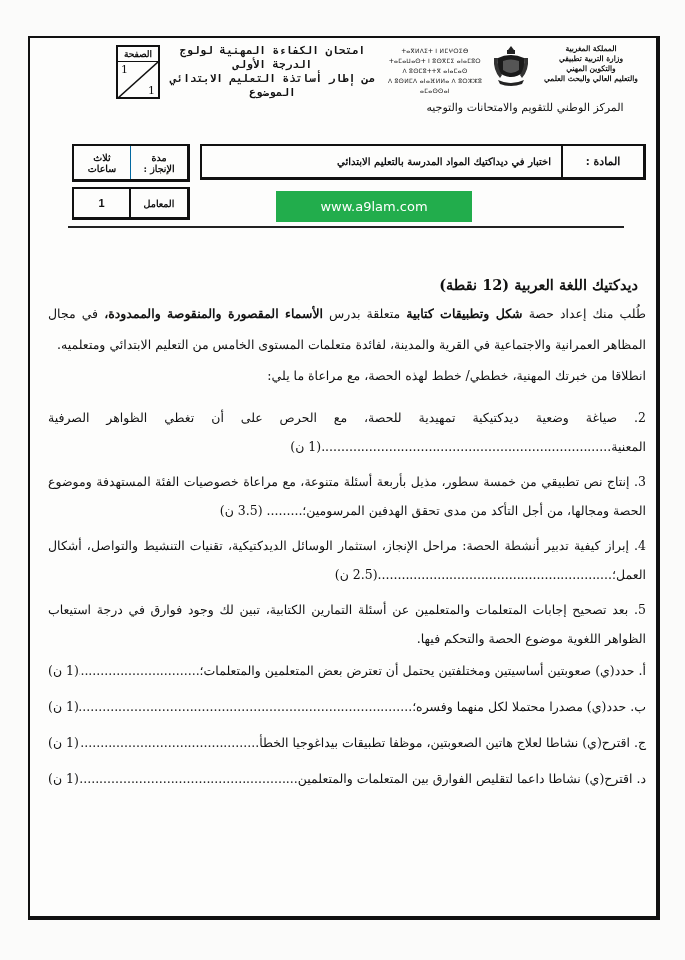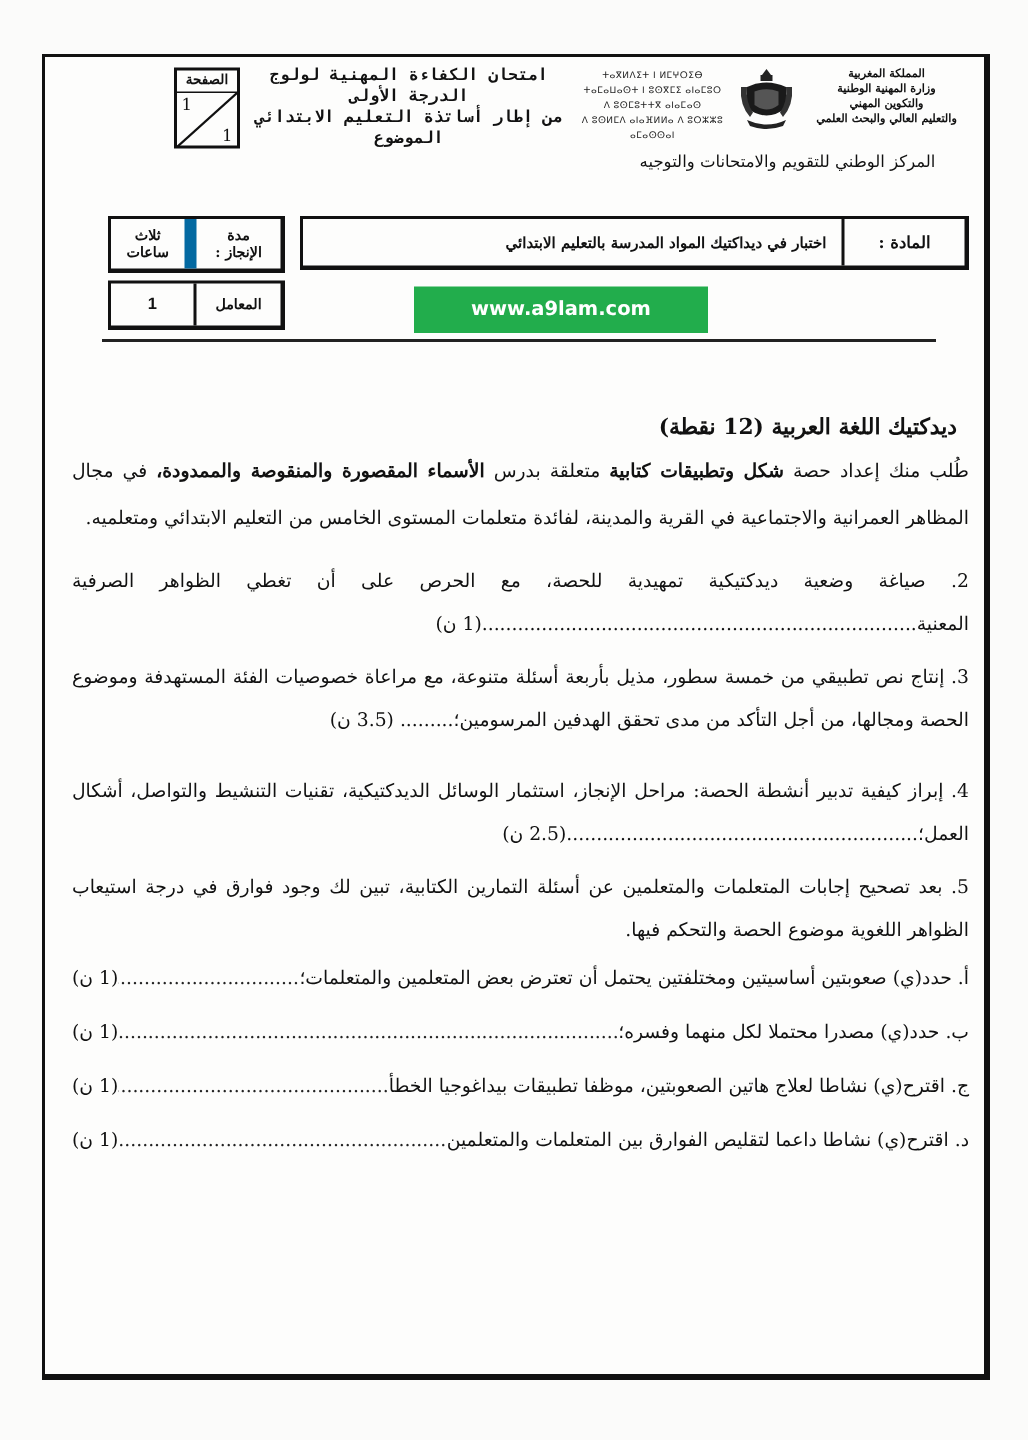--- a/index.html
+++ b/index.html
@@ -46,31 +46,31 @@
     border:2px solid #111; border-bottom-width:3px; border-right-width:3px; box-sizing:border-box;
     direction:rtl; display:flex;
   }
   .subject-box .k { width:80px; border-left:2px solid #111; font-size:11px; font-weight:bold; display:flex; align-items:center; justify-content:center; font-family:"DejaVu Serif", serif; }
   .subject-box .v { flex:1; font-size:10px; font-weight:bold; display:flex; align-items:center; padding-right:10px; font-family:"DejaVu Serif", serif; }
   .duration-box {
     position:absolute; left:72px; top:144px; width:118px; height:38px;
     border:2px solid #111; border-bottom-width:3px; border-right-width:3px; box-sizing:border-box; direction:rtl; display:flex;
   }
   .duration-box div, .coef-box div { display:flex; align-items:center; justify-content:center; text-align:center; font-size:9.5px; font-weight:bold; line-height:11px; font-family:"DejaVu Serif", serif; }
-  .duration-box .k { width:56px; border-left:8px solid #0369a1; }
+  .duration-box .k { width:56px; border-left:1px solid #0369a1; }
   .duration-box .v { flex:1; }
   .coef-box {
     position:absolute; left:72px; top:187px; width:118px; height:33px;
     border:2px solid #111; border-bottom-width:3px; border-right-width:3px; box-sizing:border-box; direction:rtl; display:flex;
   }
   .coef-box .k { width:56px; border-left:2px solid #111; }
   .coef-box .v { flex:1; font-size:11px; font-family:"Liberation Sans", sans-serif; }
   .banner {
     position:absolute; left:276px; top:191px; width:196px; height:31px;
-    background:#22ad4c; color:#fff; font-family:"DejaVu Sans", sans-serif; font-weight:bold;
+    background:#22ad4c; color:#fff; font-family:"DejaVu Sans", sans-serif; font-weight:normal;
     font-size:13px; display:flex; align-items:center; justify-content:center;
   }
   .hr { position:absolute; left:68px; top:226px; width:556px; height:2px; background:#222; }
   
   .content {
     position:absolute; left:48px; top:276px; width:598px; direction:rtl; text-align:right;
     font-family:"DejaVu Serif", serif; font-size:12.5px; color:#111;
   }
   .section-title { font-weight:bold; font-size:14.5px; margin:0 0 5px 0; padding-right:8px; }
   .para { text-align:justify; line-height:31px; margin:0; }
@@ -116,21 +116,21 @@
   <rect x="15" y="6" width="8" height="4" fill="#222"></rect>
   <path d="M6 14 q13 -6 26 0 v14 q-13 10 -26 0z" fill="#1a1a1a"></path>
   <path d="M11 17 q8 -3 16 0 v9 q-8 6 -16 0z" fill="#555"></path>
   <path d="M2 14 q-1 12 6 20 l2 -3 q-5 -7 -4 -17z" fill="#333"></path>
   <path d="M36 14 q1 12 -6 20 l-2 -3 q5 -7 4 -17z" fill="#333"></path>
   <path d="M6 36 q13 6 26 0 l-2 4 q-11 4 -22 0z" fill="#222"></path>
 </svg>
 
 <div class="ministry">
   <div>المملكة المغربية</div>
-  <div>وزارة المهنية الوطنية</div>
+  <div>وزارة التربية تطبيقي</div>
   <div>والتكوين المهني</div>
   <div>والتعليم العالي والبحث العلمي</div>
 </div>
 
 <div class="center-name">المركز الوطني للتقويم والامتحانات والتوجيه</div>
 
 <div class="subject-box">
   <div class="k">المادة :</div>
   <div class="v">اختبار في ديداكتيك المواد المدرسة بالتعليم الابتدائي</div>
 </div>
@@ -156,33 +156,34 @@
   <div class="section-title">ديدكتيك اللغة العربية (12 نقطة)</div>
 
   <p class="para">
     <span>طُلب منك إعداد حصة</span>
     <b>شكل وتطبيقات كتابية</b>
     <span>متعلقة بدرس</span>
     <b>الأسماء المقصورة والمنقوصة والممدودة،</b>
     <span>في مجال المظاهر العمرانية والاجتماعية في القرية والمدينة، لفائدة متعلمات المستوى الخامس من التعليم الابتدائي ومتعلميه.</span>
   </p>
 
+  <p class="line">انطلاقا من خبرتك المهنية، خططي/ خطط لهذه الحصة، مع مراعاة ما يلي:</p>
 
 
   <div class="item" style="margin-top:12px">
     <span>2.</span>
     <span>صياغة وضعية ديدكتيكية تمهيدية للحصة، مع الحرص على أن تغطي الظواهر الصرفية المعنية</span><span>.........................................................................</span><span class="pts">(1 ن)</span>
   </div>
 
   <div class="item" style="margin-top:6px">
     <span>3.</span>
     <span>إنتاج نص تطبيقي من خمسة سطور، مذيل بأربعة أسئلة متنوعة، مع مراعاة خصوصيات الفئة المستهدفة وموضوع الحصة ومجالها، من أجل التأكد من مدى تحقق الهدفين المرسومين؛</span><span>.........</span> <span class="pts">(3.5 ن)</span>
   </div>
 
-  <div class="item" style="margin-top:18px">
+  <div class="item" style="margin-top:6px">
     <span>4.</span>
     <span>إبراز كيفية تدبير أنشطة الحصة: مراحل الإنجاز، استثمار الوسائل الديدكتيكية، تقنيات التنشيط والتواصل، أشكال العمل؛</span><span>...........................................................</span><span class="pts">(2.5 ن)</span>
   </div>
 
   <div class="item" style="margin-top:6px">
     <span>5.</span>
     <span>بعد تصحيح إجابات المتعلمات والمتعلمين عن أسئلة التمارين الكتابية، تبين لك وجود فوارق في درجة استيعاب الظواهر اللغوية موضوع الحصة والتحكم فيها.</span>
   </div>
 
   <div class="sub">

